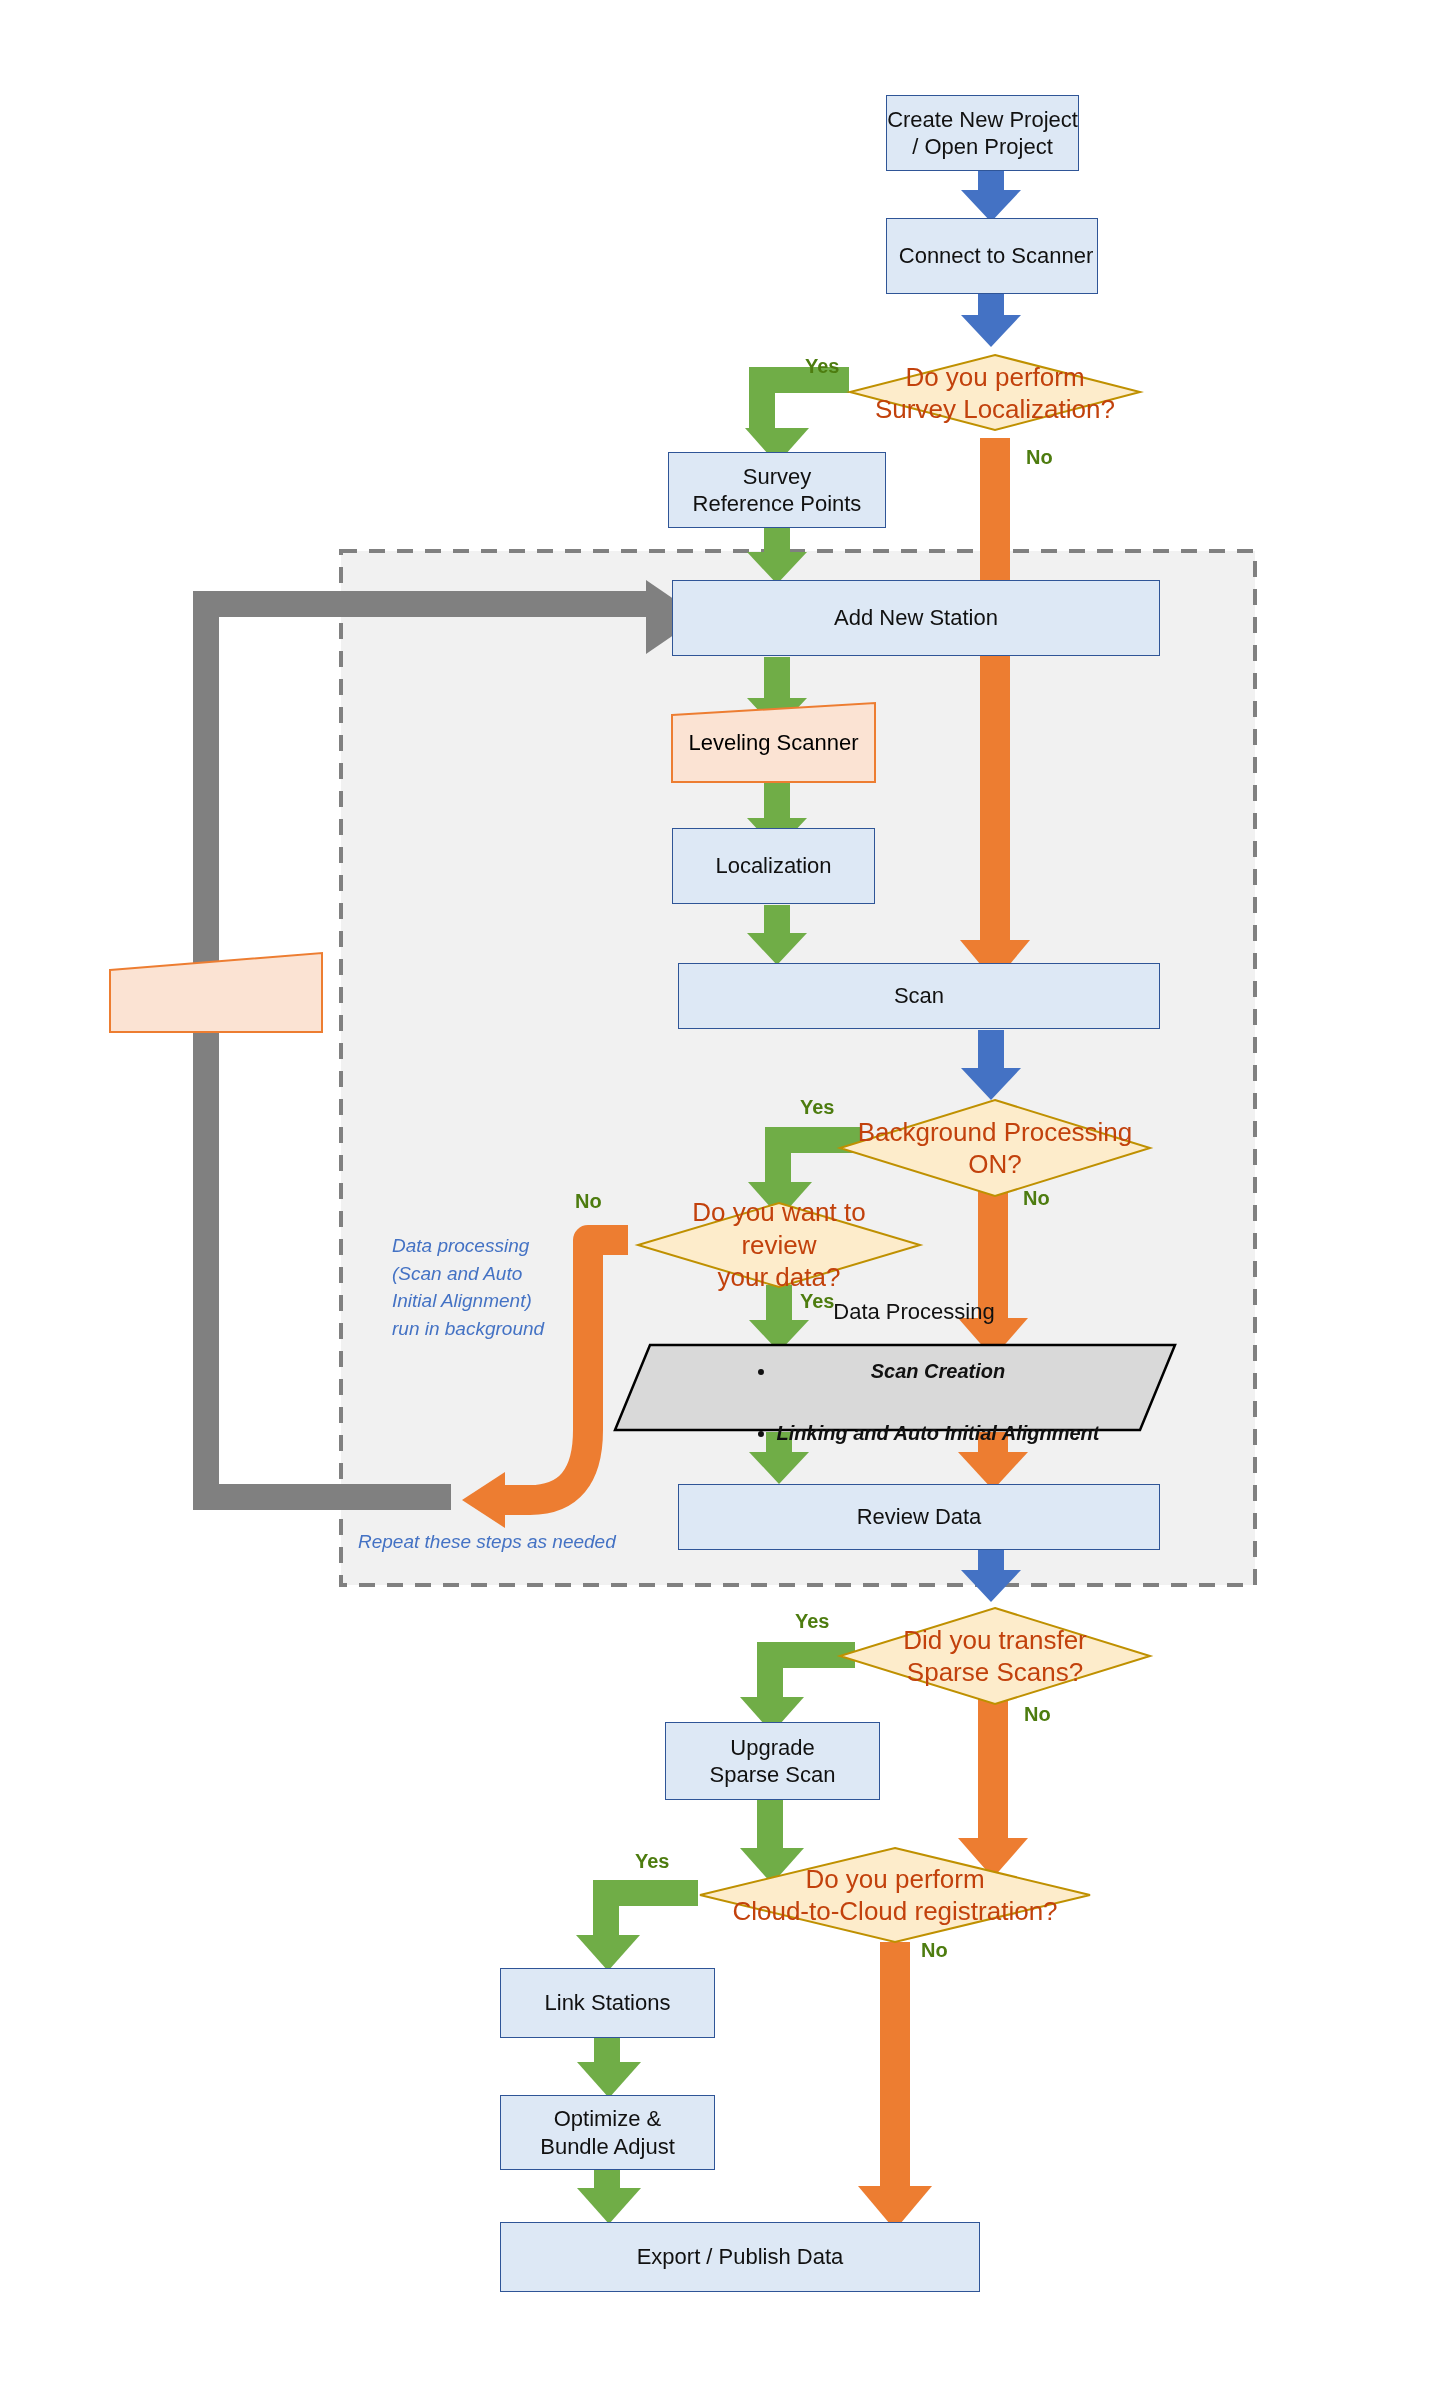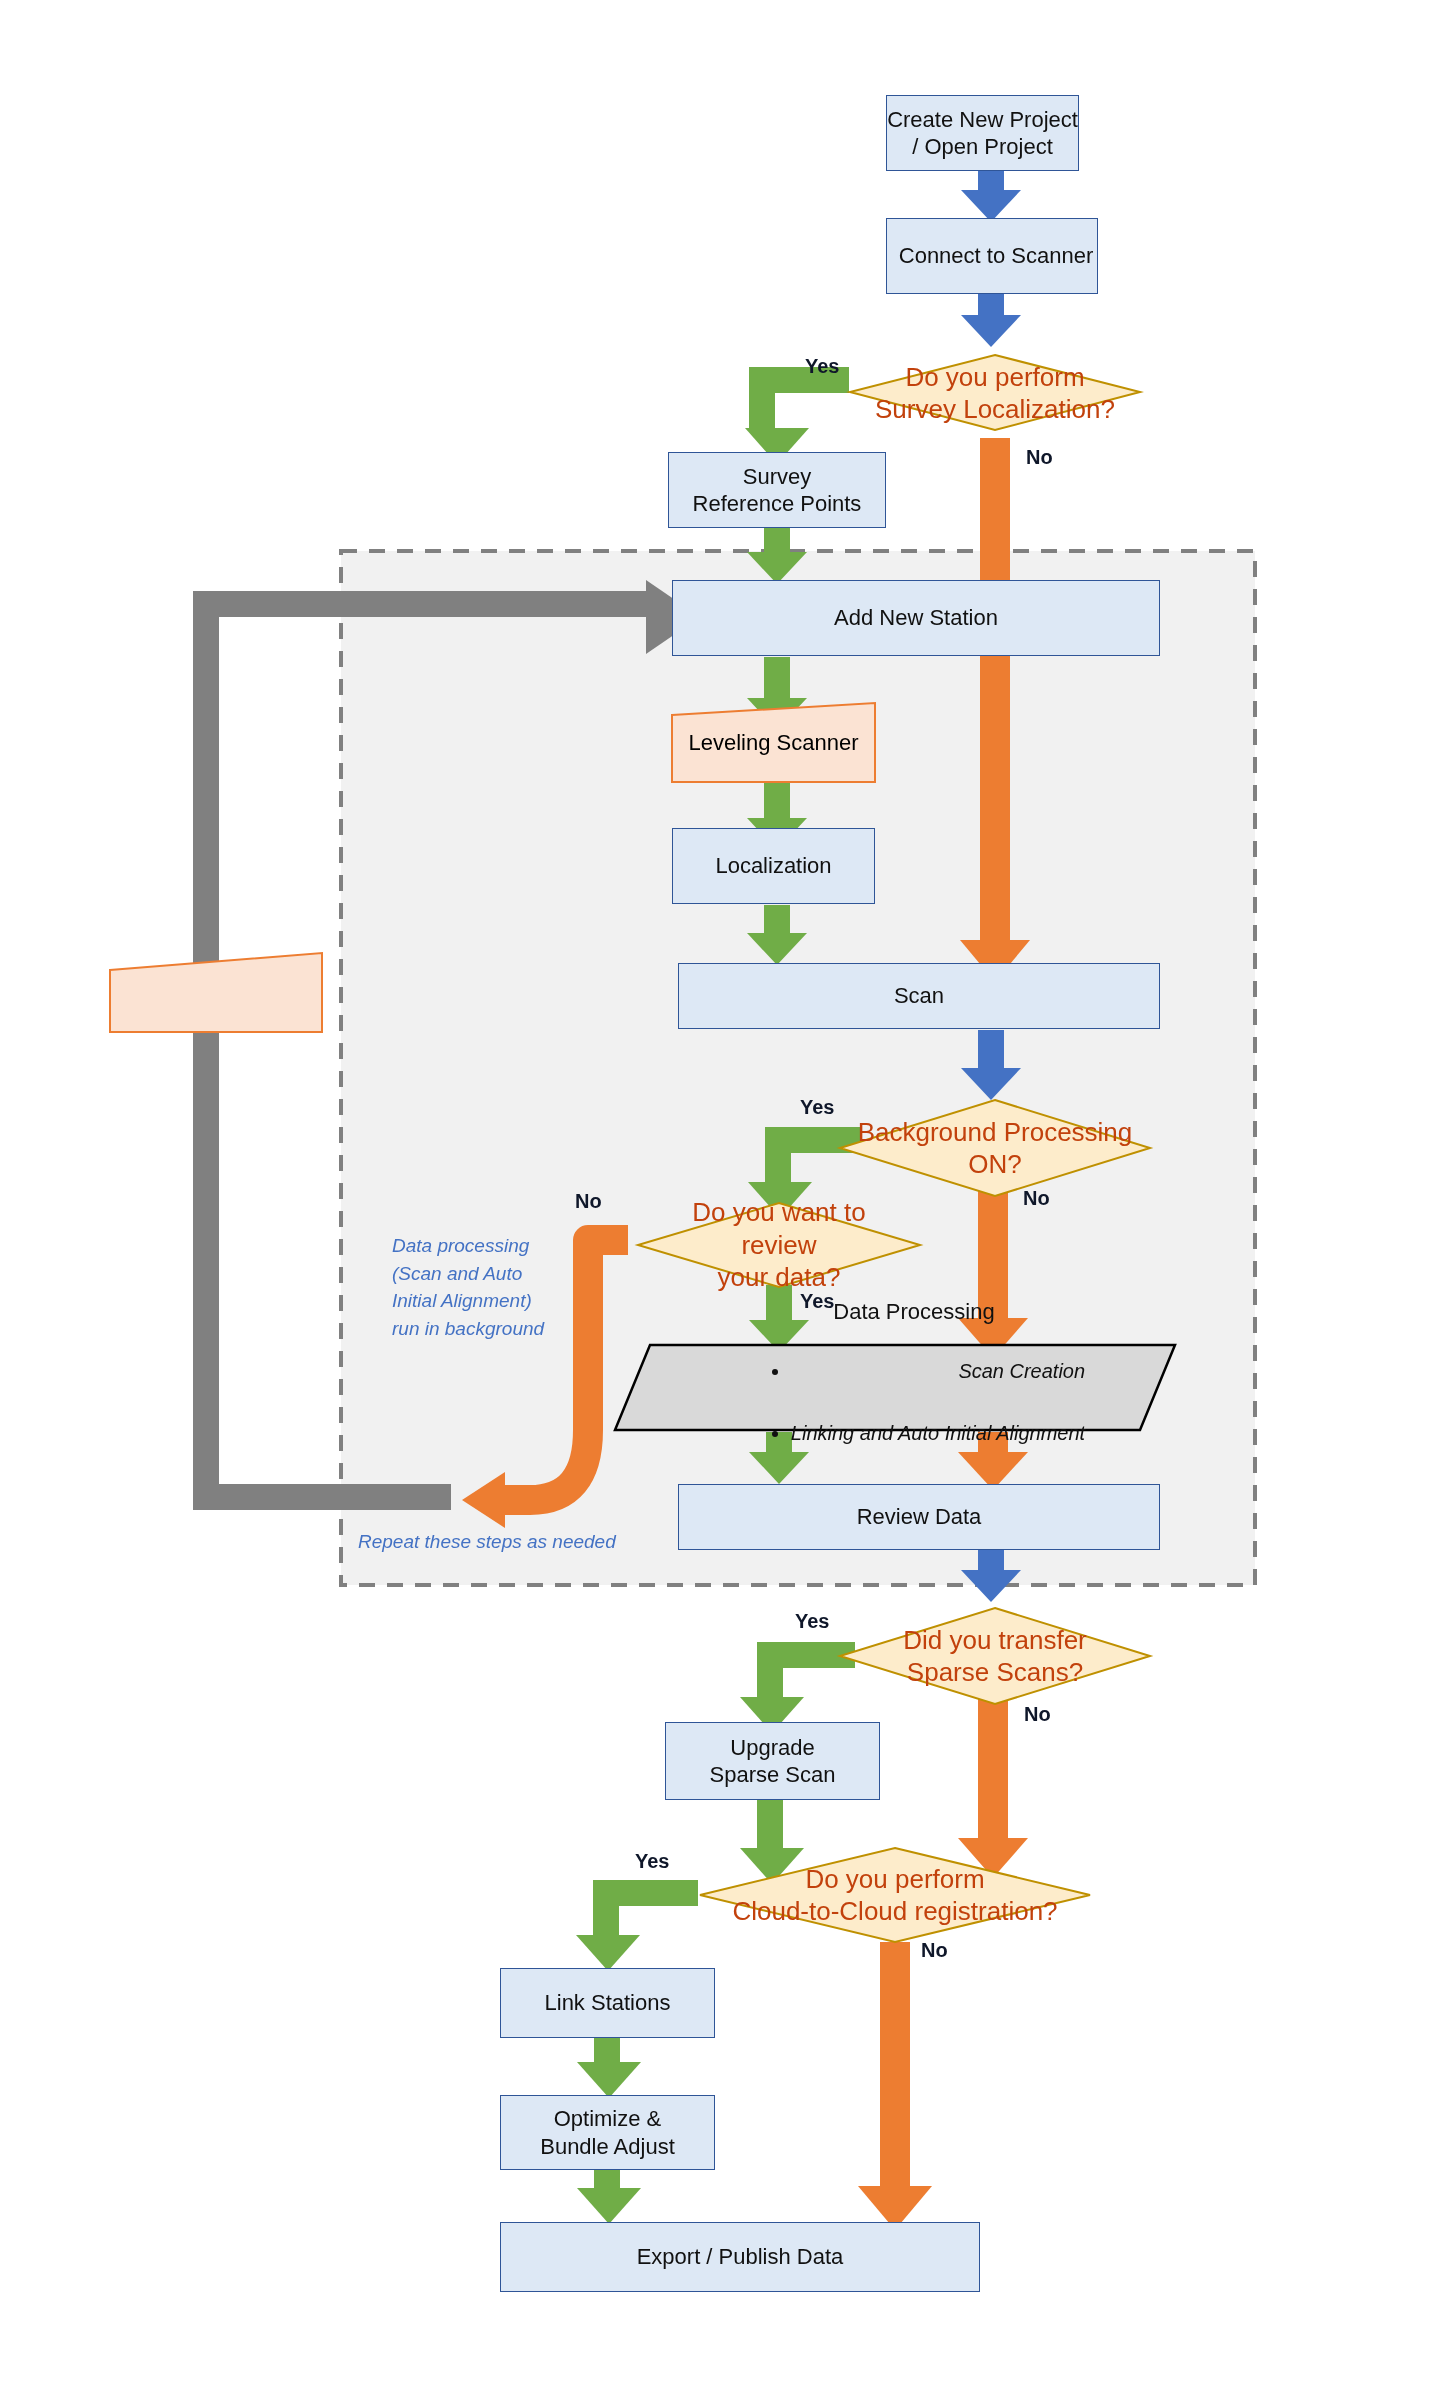--- a/index.html
+++ b/index.html
@@ -22,30 +22,30 @@
   }
   
   .decision{
     font-size:26px;color:#c2410c;
   }
   .decision .dia-txt{position:relative;z-index:3;padding:0 12px;}
   
   .parabox{font-size:22px;color:#111;}
   
   .elabel{
-    position:absolute;font-size:20px;font-weight:bold;color:#0f172a;
+    position:absolute;font-size:20px;font-weight:bold;color:#4d7c0f;
     z-index:9;white-space:nowrap;
   }
   
   .note{
     position:absolute;font-size:19px;font-style:italic;color:#4472c4;
     line-height:1.45;z-index:9;white-space:pre-line;
   }
   .dp-title{font-size:22px;}
-  .dp-list{font-size:20px;font-style:italic;text-align:right;}
+  .dp-list{font-size:20px;font-style:italic;text-align:center;font-weight:bold;}
   .dp-list li{margin:6px 0;}
   .dp-inner{display:flex;flex-direction:column;align-items:flex-start;}
 </style>
 </head>
 <body>
 
 <div id="canvas">
 
   <svg width="1440" height="2400" viewBox="0 0 1440 2400" style="position:absolute;left:0;top:0;">
 

